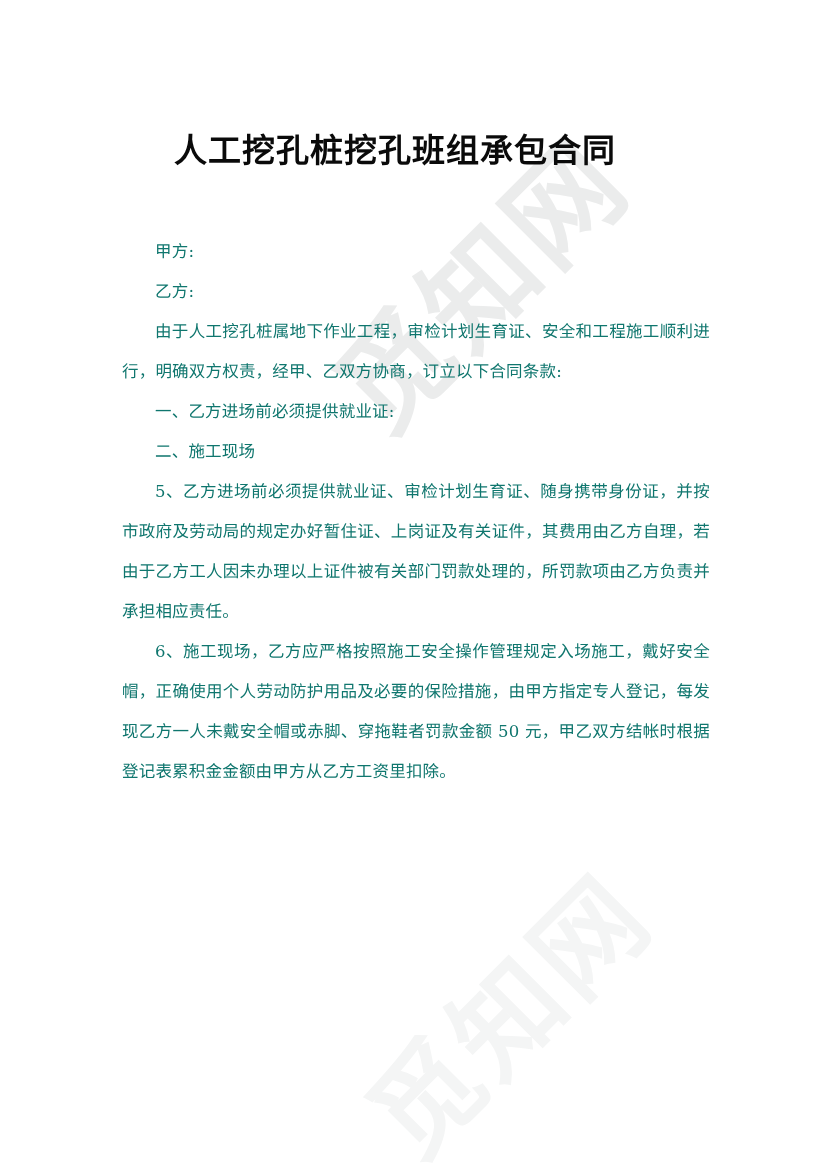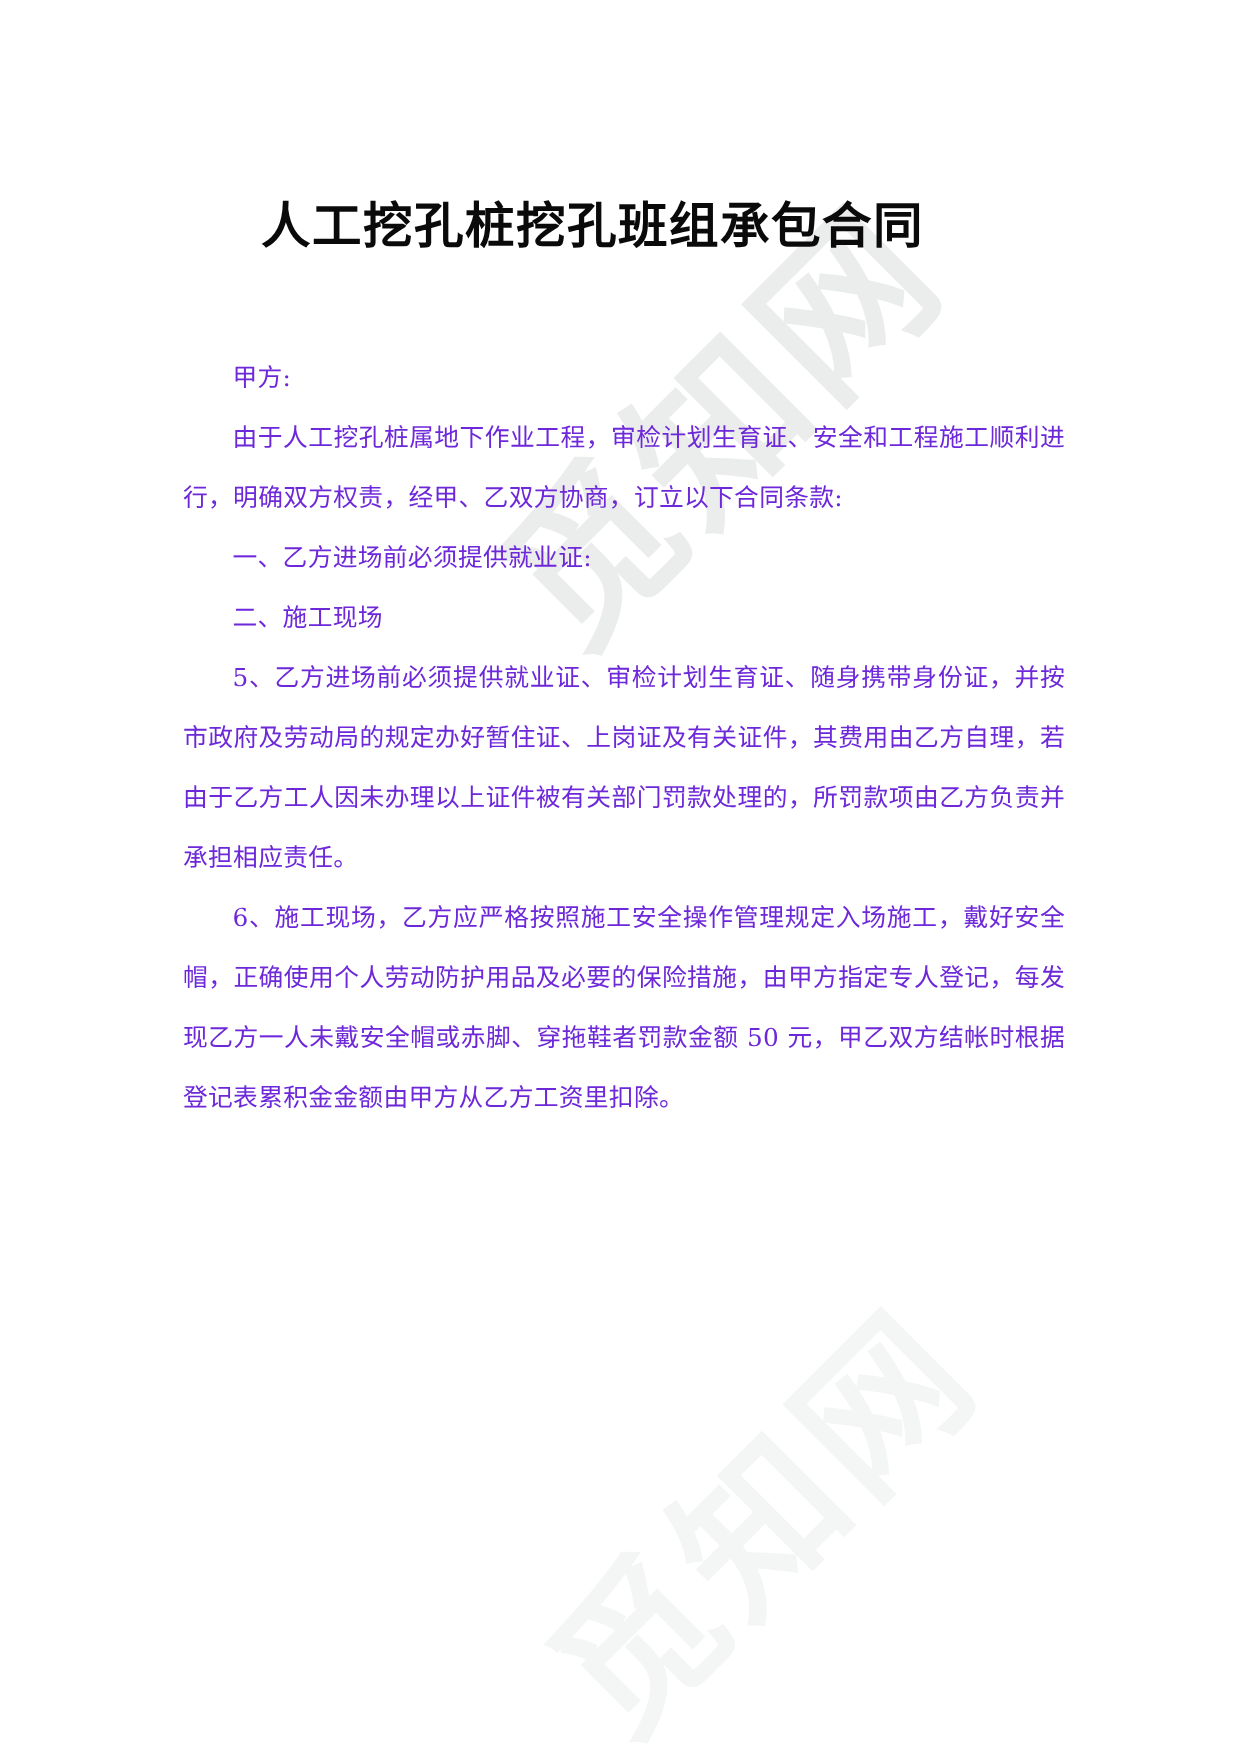--- a/index.html
+++ b/index.html
@@ -80,21 +80,21 @@
 
   .body-block {
     position: absolute;
     left: 122px;
     top: 232px;
     width: 588px;
   }
 
   .para {
     font-size: 16.5px;
-    color: #6d28d9;
+    color: #0f766e;
     line-height: 40px;
     text-align: justify;
     text-justify: inter-ideograph;
     margin: 0;
     letter-spacing: 0.2px;
   }
   .para.indent {
     text-indent: 33px;
   }
 
@@ -119,20 +119,21 @@
   </div>
 
   <div class="content">
 
     <div class="doc-title">人工挖孔桩挖孔班组承包合同</div>
 
     <div class="body-block">
 
       <p class="para indent">甲方:</p>
 
+      <p class="para indent">乙方:</p>
 
       <p class="para indent">由于人工挖孔桩属地下作业工程，审检计划生育证、安全和工程施工顺利进行，明确双方权责，经甲、乙双方协商，订立以下合同条款:</p>
 
       <p class="para indent">一、乙方进场前必须提供就业证:</p>
 
 
       <p class="para indent">二、施工现场</p>
 
       <p class="para indent">5、乙方进场前必须提供就业证、审检计划生育证、随身携带身份证，并按市政府及劳动局的规定办好暂住证、上岗证及有关证件，其费用由乙方自理，若由于乙方工人因未办理以上证件被有关部门罚款处理的，所罚款项由乙方负责并承担相应责任。</p>
 

